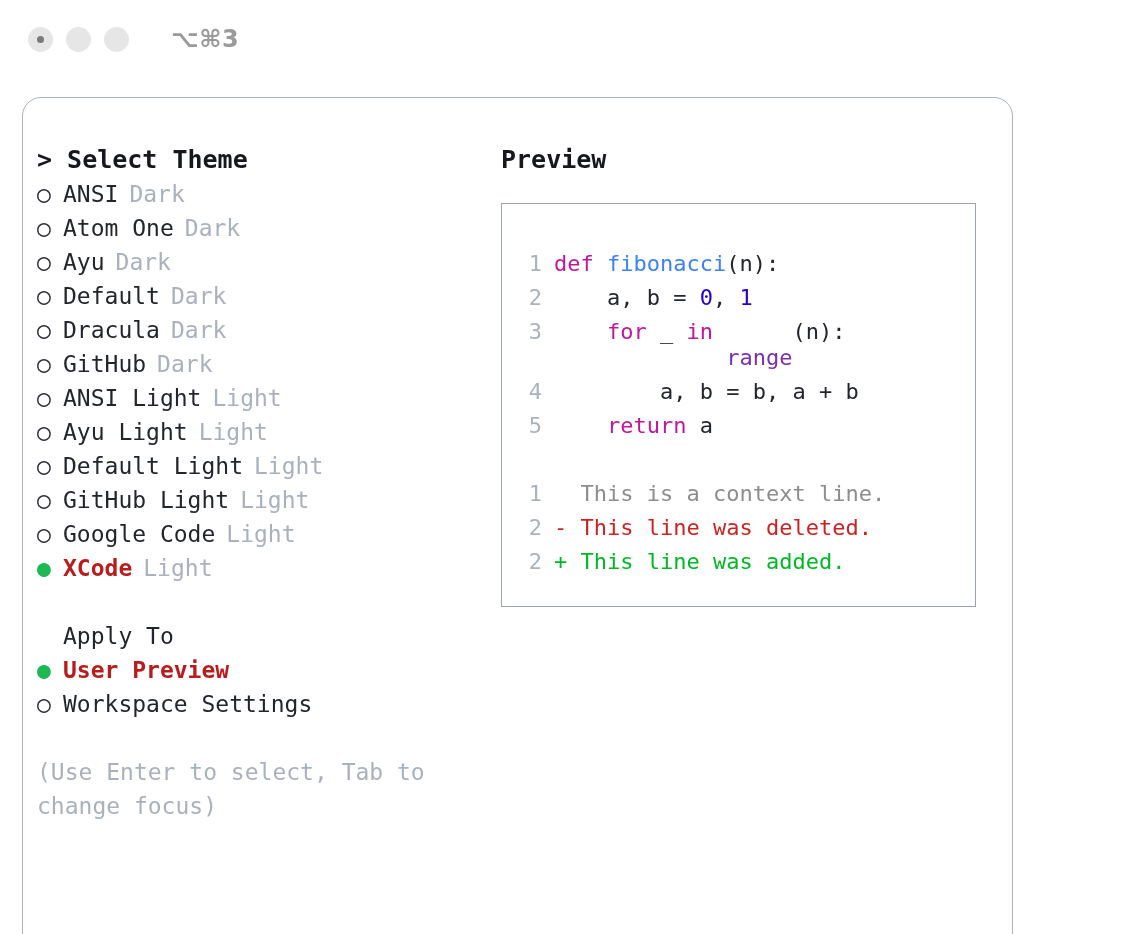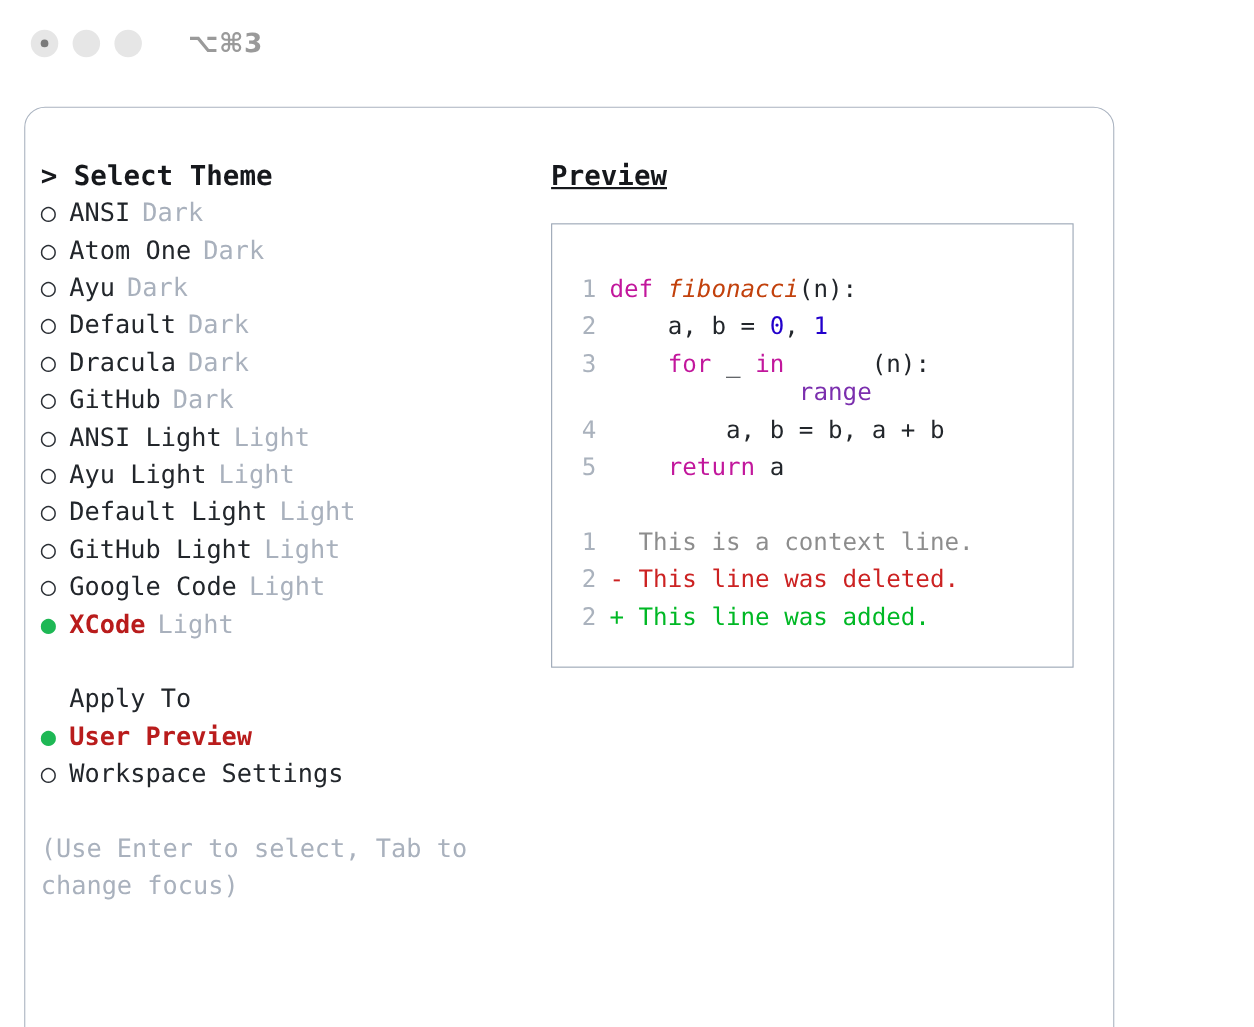--- a/index.html
+++ b/index.html
@@ -140,21 +140,20 @@
     position: absolute;
     left: 478px;
     top: 45px;
     width: 500px;
   }
   .preview-title {
     font-size: 25px;
     font-weight: bold;
     color: #16181c;
     line-height: 34px;
-    text-decoration: underline;
   }
   .codebox {
     margin-top: 26px;
     width: 475px;
     height: 404px;
     border: 1.6px solid #9aa5b4;
     box-sizing: border-box;
     background: #ffffff;
     padding: 43px 0 0 0;
   }
@@ -168,21 +167,21 @@
   .ln {
     display: inline-block;
     width: 28px;
     flex: none;
     text-align: right;
     color: #aab2bd;
     margin-right: 12px;
   }
   .codeline .src { color: #22262b; }
   .kw   { color: #c2179c; }
-  .fn   { color: #c2410c; font-style: italic; }
+  .fn   { color: #3b82f6; }
   .num  { color: #2200cc; }
   .call { color: #7b2fae; margin-top: 26px; }
   .ctx  { color: #8d8d8d; }
   .del  { color: #cc2222; }
   .add  { color: #00b825; }
   .blank-line { height: 34px; }
 </style>
 </head>
 <body>
 

